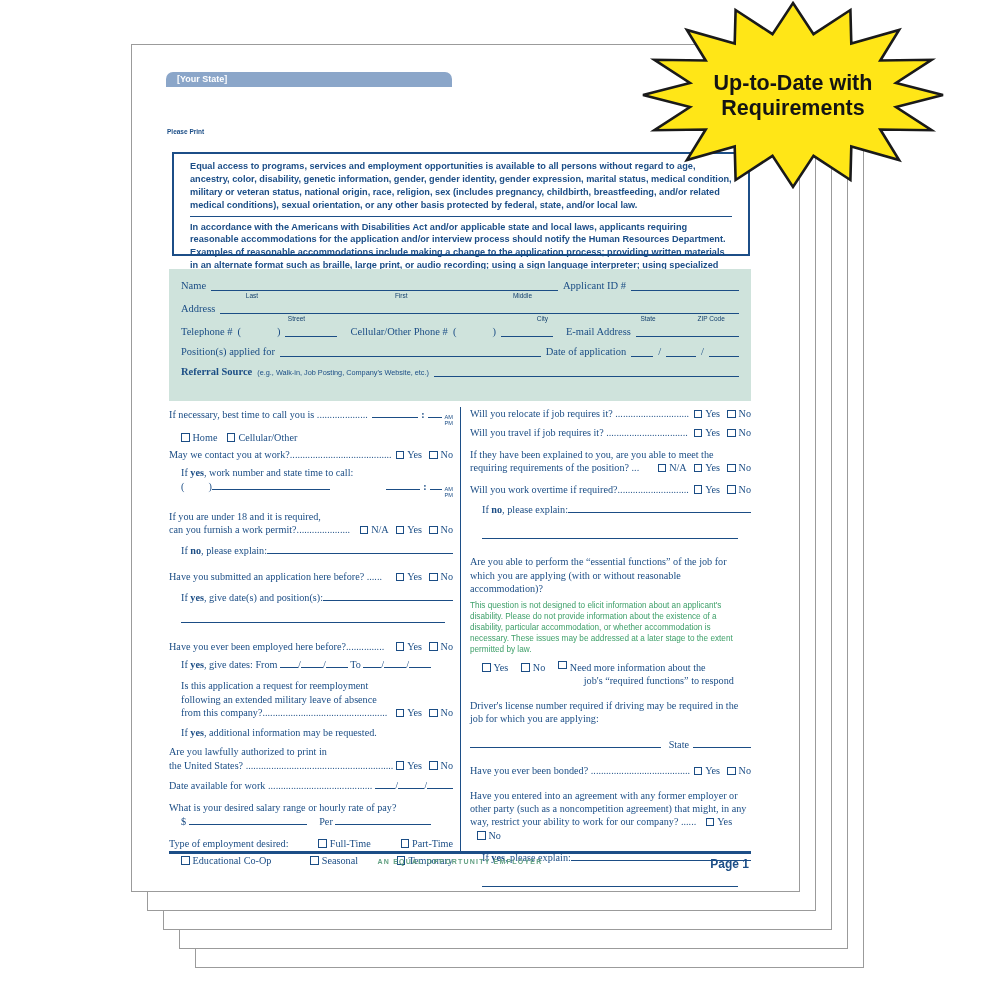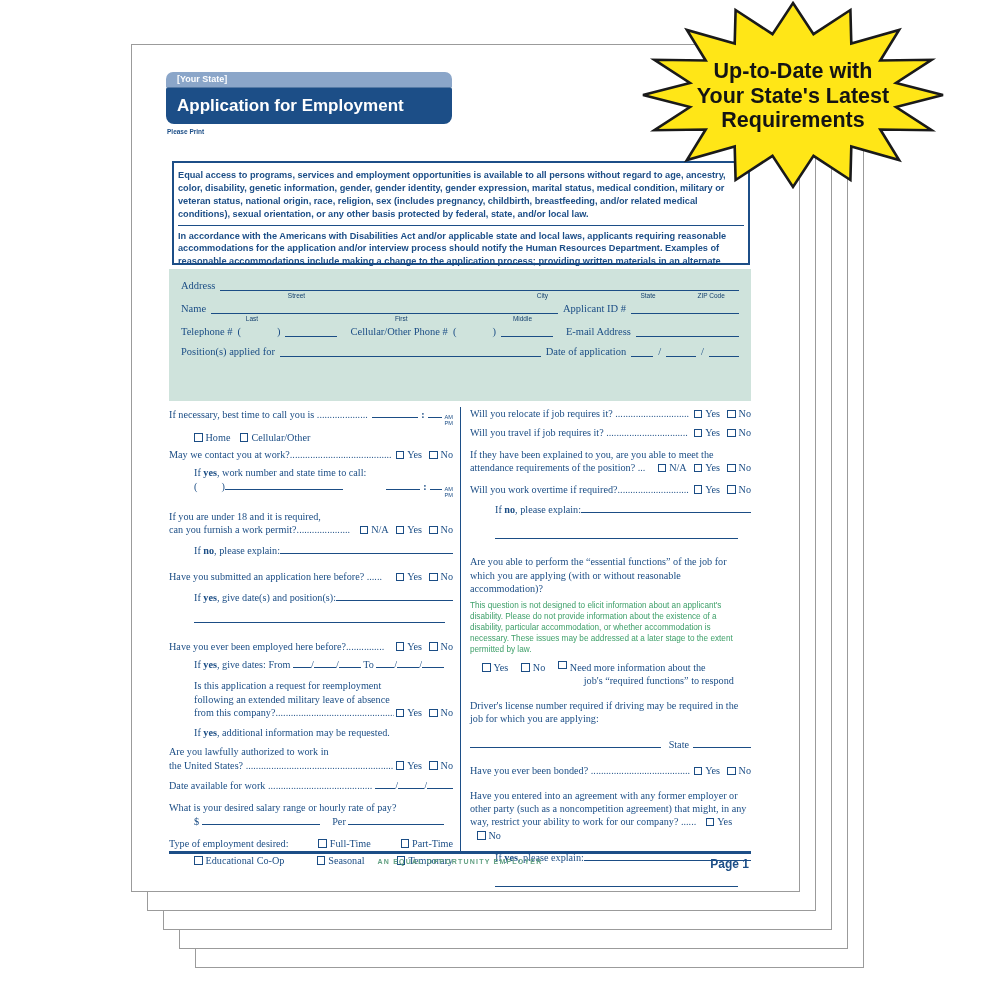--- a/index.html
+++ b/index.html
@@ -12,22 +12,22 @@
   .sheet{position:absolute;width:669px;height:848px;background:#fff;border:1px solid var(--pageborder)}
   #front{left:131px;top:44px;z-index:10}
   
   .statebar{position:absolute;left:34px;top:27px;width:286px;height:15px;background:var(--lightbar);
     border-radius:7px 7px 0 0;color:#fff;font:bold 9px "Liberation Sans",sans-serif;line-height:15px;padding-left:11px}
   .titlebar{position:absolute;left:34px;top:42px;width:286px;height:37px;background:var(--blue);
     border-radius:2px 2px 8px 8px;color:#fff;font:bold 17px "Liberation Sans",sans-serif;line-height:37px;padding-left:11px;
     box-shadow:inset 0 1px 0 rgba(255,255,255,.25)}
   .printnote{position:absolute;left:35px;top:83px;font:bold 6.5px "Liberation Sans",sans-serif;color:var(--blue)}
   
-  .noticebox{position:absolute;left:40px;top:116px;width:578px;height:104px;border:2px solid var(--blue);
-    font:bold 9.2px/1.4 "Liberation Sans",sans-serif;color:var(--blue);padding:6px 4px}
+  .noticebox{position:absolute;left:40px;top:107px;width:578px;height:104px;border:2px solid var(--blue);
+    font:bold 9.2px/1.4 "Liberation Sans",sans-serif;color:var(--blue);padding:6px 16px}
   .noticebox .divline{border-top:1px solid var(--blue);margin:4px 0}
   
   .idbox{position:absolute;left:37px;top:224px;width:582px;height:132px;background:var(--greenbg);
     padding:11px 12px 8px 12px;color:var(--ink);font-size:10.5px}
   .idrow{display:flex;align-items:flex-end;gap:5px;white-space:nowrap}
   .ln{display:inline-block;border-bottom:1px solid var(--ink);height:11px;vertical-align:baseline}
   .lnwrap{position:relative;flex:1 1 auto;border-bottom:1px solid var(--ink);height:11px}
   .sub{position:absolute;top:12px;font:6.5px "Liberation Sans",sans-serif;color:#14406e}
   .bold{font-weight:bold}
   .hint{font:7.3px "Liberation Sans",sans-serif;color:var(--ink)}
@@ -35,21 +35,21 @@
   .qa{position:absolute;left:37px;top:362px;width:582px;height:444px;display:flex;color:var(--ink);font-size:10.2px;line-height:1.32}
   .colL{width:291px;padding-right:7px}
   .colR{width:291px;border-left:1.5px solid var(--blue);padding-left:9px}
   .flexq{display:flex;justify-content:space-between;align-items:baseline}
   .flexq .t{flex:1 1 auto;white-space:nowrap;overflow:hidden}
   .cbs{flex:0 0 auto;white-space:nowrap;padding-left:2px}
   .cb{display:inline-block;width:8.5px;height:8.5px;border:1.1px solid var(--ink);background:#fff;
     vertical-align:-1px;margin-right:3px}
   .cbg{display:inline-block;margin-left:7px;white-space:nowrap}
   .cbg:first-child{margin-left:0}
-  .ind{margin-left:25px}
+  .ind{margin-left:12px}
   .ampm{display:inline-flex;flex-direction:column;font:5.6px/1.05 "Liberation Sans",sans-serif;vertical-align:-1px;margin-left:3px}
   .colon{margin:0 3px;font-weight:bold}
   .greennote{font:8.2px/1.35 "Liberation Sans",sans-serif;color:var(--greentx);margin:3px 0 6px 0}
   .mb4{margin-bottom:4px}.mb6{margin-bottom:6px}.mb8{margin-bottom:8px}.mb11{margin-bottom:11px}.mb13{margin-bottom:13px}
   
   .botrule{position:absolute;left:37px;top:806px;width:582px;height:3px;background:var(--blue)}
   .eoe{position:absolute;left:37px;top:813px;width:582px;text-align:center;
     font:bold 7px "Liberation Sans",sans-serif;letter-spacing:1.2px;color:#63a183}
   .pagenum{position:absolute;right:50px;top:812px;font:bold 12px "Liberation Sans",sans-serif;color:var(--blue)}
   
@@ -65,48 +65,47 @@
 <div id="stage">
 
   <div class="sheet" style="left:195px;top:120px;z-index:1"></div>
   <div class="sheet" style="left:179px;top:101px;z-index:2"></div>
   <div class="sheet" style="left:163px;top:82px;z-index:3"></div>
   <div class="sheet" style="left:147px;top:63px;z-index:4"></div>
 
   <div class="sheet" id="front">
 
     <div class="statebar">[Your State]</div>
-    <div class="titlebar">Application for Employment</div>
     <div class="printnote">Please Print</div>
 
     <div class="noticebox">
       <div>Equal access to programs, services and employment opportunities is available to all persons without regard to age, ancestry, color, disability, genetic information, gender, gender identity, gender expression, marital status, medical condition, military or veteran status, national origin, race, religion, sex (includes pregnancy, childbirth, breastfeeding, and/or related medical conditions), sexual orientation, or any other basis protected by federal, state, and/or local law.</div>
       <div class="divline"></div>
       <div>In accordance with the Americans with Disabilities Act and/or applicable state and local laws, applicants requiring reasonable accommodations for the application and/or interview process should notify the Human Resources Department. Examples of reasonable accommodations include making a change to the application process; providing written materials in an alternate format such as braille, large print, or audio recording; using a sign language interpreter; using specialized equipment; or modifying testing conditions.</div>
     </div>
 
     <div class="idbox">
-      <div class="idrow" style="margin-bottom:12px">
-        <span>Address</span>
-        <span class="lnwrap">
-          <span class="sub" style="left:13%">Street</span>
-          <span class="sub" style="left:61%">City</span>
-          <span class="sub" style="left:81%">State</span>
-          <span class="sub" style="left:92%">ZIP Code</span>
-        </span>
-      </div>
       <div class="idrow" style="margin-bottom:12px">
         <span>Name</span>
         <span class="lnwrap">
           <span class="sub" style="left:10%">Last</span>
           <span class="sub" style="left:53%">First</span>
           <span class="sub" style="left:87%">Middle</span>
         </span>
         <span>Applicant ID #</span>
         <span class="ln" style="width:108px"></span>
+      </div>
+      <div class="idrow" style="margin-bottom:12px">
+        <span>Address</span>
+        <span class="lnwrap">
+          <span class="sub" style="left:13%">Street</span>
+          <span class="sub" style="left:61%">City</span>
+          <span class="sub" style="left:81%">State</span>
+          <span class="sub" style="left:92%">ZIP Code</span>
+        </span>
       </div>
       <div class="idrow" style="margin-bottom:9px">
         <span>Telephone #</span>
         <span>(</span>
           <span style="width:26px;display:inline-block"></span>
           <span>)</span>
         <span class="ln" style="width:52px"></span>
         <span style="margin-left:8px">Cellular/Other Phone #</span>
         <span>(</span>
           <span style="width:26px;display:inline-block"></span>
@@ -118,20 +117,25 @@
       <div class="idrow" style="margin-bottom:9px">
         <span>Position(s) applied for</span>
         <span class="ln" style="flex:1"></span>
         <span>Date of application</span>
         <span class="ln" style="width:22px"></span>
         <span>/</span>
         <span class="ln" style="width:30px"></span>
         <span>/</span>
         <span class="ln" style="width:30px"></span>
       </div>
+      <div class="idrow">
+        <span class="bold">Referral Source</span>
+        <span class="hint">(e.g., Walk-in, Job Posting, Company's Website, etc.)</span>
+        <span class="ln" style="flex:1"></span>
+      </div>
     </div>
 
     <div class="qa">
 
       <div class="colL">
         <div class="flexq mb4">
           <span class="t">If necessary, best time to call you is ....................</span>
           <span class="cbs"><span class="ln" style="width:46px"></span><span class="colon">:</span><span class="ln" style="width:14px"></span><span class="ampm">
                 <span>AM</span>
                 <span>PM</span>
@@ -191,21 +195,21 @@
           <div>following an extended military leave of absence</div>
           <div class="flexq mb6">
             <span class="t">from this company?.................................................</span>
             <span class="cbs"><span class="cbg"><span class="cb"></span><span>Yes</span></span><span class="cbg"><span class="cb"></span><span>No</span></span></span>
           </div>
         </div>
         <div class="ind mb6">
           <span>If </span><span class="bold">yes</span><span>, additional information may be requested.</span>
         </div>
         <div>
-          <div>Are you lawfully authorized to work in</div>
+          <div>Are you lawfully authorized to print in</div>
           <div class="flexq mb6">
             <span class="t">the United States? ................................................................</span>
             <span class="cbs"><span class="cbg"><span class="cb"></span><span>Yes</span></span><span class="cbg"><span class="cb"></span><span>No</span></span></span>
           </div>
         </div>
         <div class="flexq mb8">
           <span class="t">Date available for work .............................................</span>
           <span class="cbs"><span class="ln" style="width:20px"></span><span>/</span><span class="ln" style="width:26px"></span><span>/</span><span class="ln" style="width:26px"></span></span>
         </div>
         <div>What is your desired salary range or hourly rate of pay?</div>
@@ -232,21 +236,21 @@
           <span class="t">Will you relocate if job requires it? .............................</span>
           <span class="cbs"><span class="cbg"><span class="cb"></span><span>Yes</span></span><span class="cbg"><span class="cb"></span><span>No</span></span></span>
         </div>
         <div class="flexq mb8">
           <span class="t">Will you travel if job requires it? ................................</span>
           <span class="cbs"><span class="cbg"><span class="cb"></span><span>Yes</span></span><span class="cbg"><span class="cb"></span><span>No</span></span></span>
         </div>
         <div class="mb8">
           <div>If they have been explained to you, are you able to meet the</div>
           <div class="flexq">
-            <span class="t">attendance requirements of the position? ...</span>
+            <span class="t">requiring requirements of the position? ...</span>
             <span class="cbs"><span class="cbg"><span class="cb"></span><span>N/A</span></span><span class="cbg"><span class="cb"></span><span>Yes</span></span><span class="cbg"><span class="cb"></span><span>No</span></span></span>
           </div>
         </div>
         <div class="flexq mb6">
           <span class="t">Will you work overtime if required?............................</span>
           <span class="cbs"><span class="cbg"><span class="cb"></span><span>Yes</span></span><span class="cbg"><span class="cb"></span><span>No</span></span></span>
         </div>
         <div class="ind flexq mb11">
           <span style="white-space:nowrap"><span>If </span><span class="bold">no</span><span>, please explain:</span></span>
           <span class="ln" style="flex:1"></span>
@@ -293,18 +297,17 @@
     <div class="eoe">AN EQUAL OPPORTUNITY EMPLOYER</div>
     <div class="pagenum">Page 1</div>
   </div>
 
   <div id="burst">
     <svg width="330" height="210" viewBox="-165 -105 330 210">
       <polygon fill="#ffe617" stroke="#1a1a1a" stroke-width="2.6" points="0,-92 20.5,-60.8 57.4,-85 58.3,-51.5 106.1,-65 87.3,-34.5 138.6,-35.2 103,-12.1 150,0 103,12.1 138.6,35.2 87.3,34.5 106.1,65 58.3,51.5 57.4,85 20.5,60.8 0,92 -20.5,60.8 -57.4,85 -58.3,51.5 -106.1,65 -87.3,34.5 -138.6,35.2 -103,12.1 -150,0 -103,-12.1 -138.6,-35.2 -87.3,-34.5 -106.1,-65 -58.3,-51.5 -57.4,-85 -20.5,-60.8"></polygon>
     </svg>
     <div id="bursttext">
       <div>Up-to-Date with</div>
-      <div>Your State's Latest</div>
       <div>Requirements</div>
     </div>
   </div>
 
 </div>
 
 </body></html>

